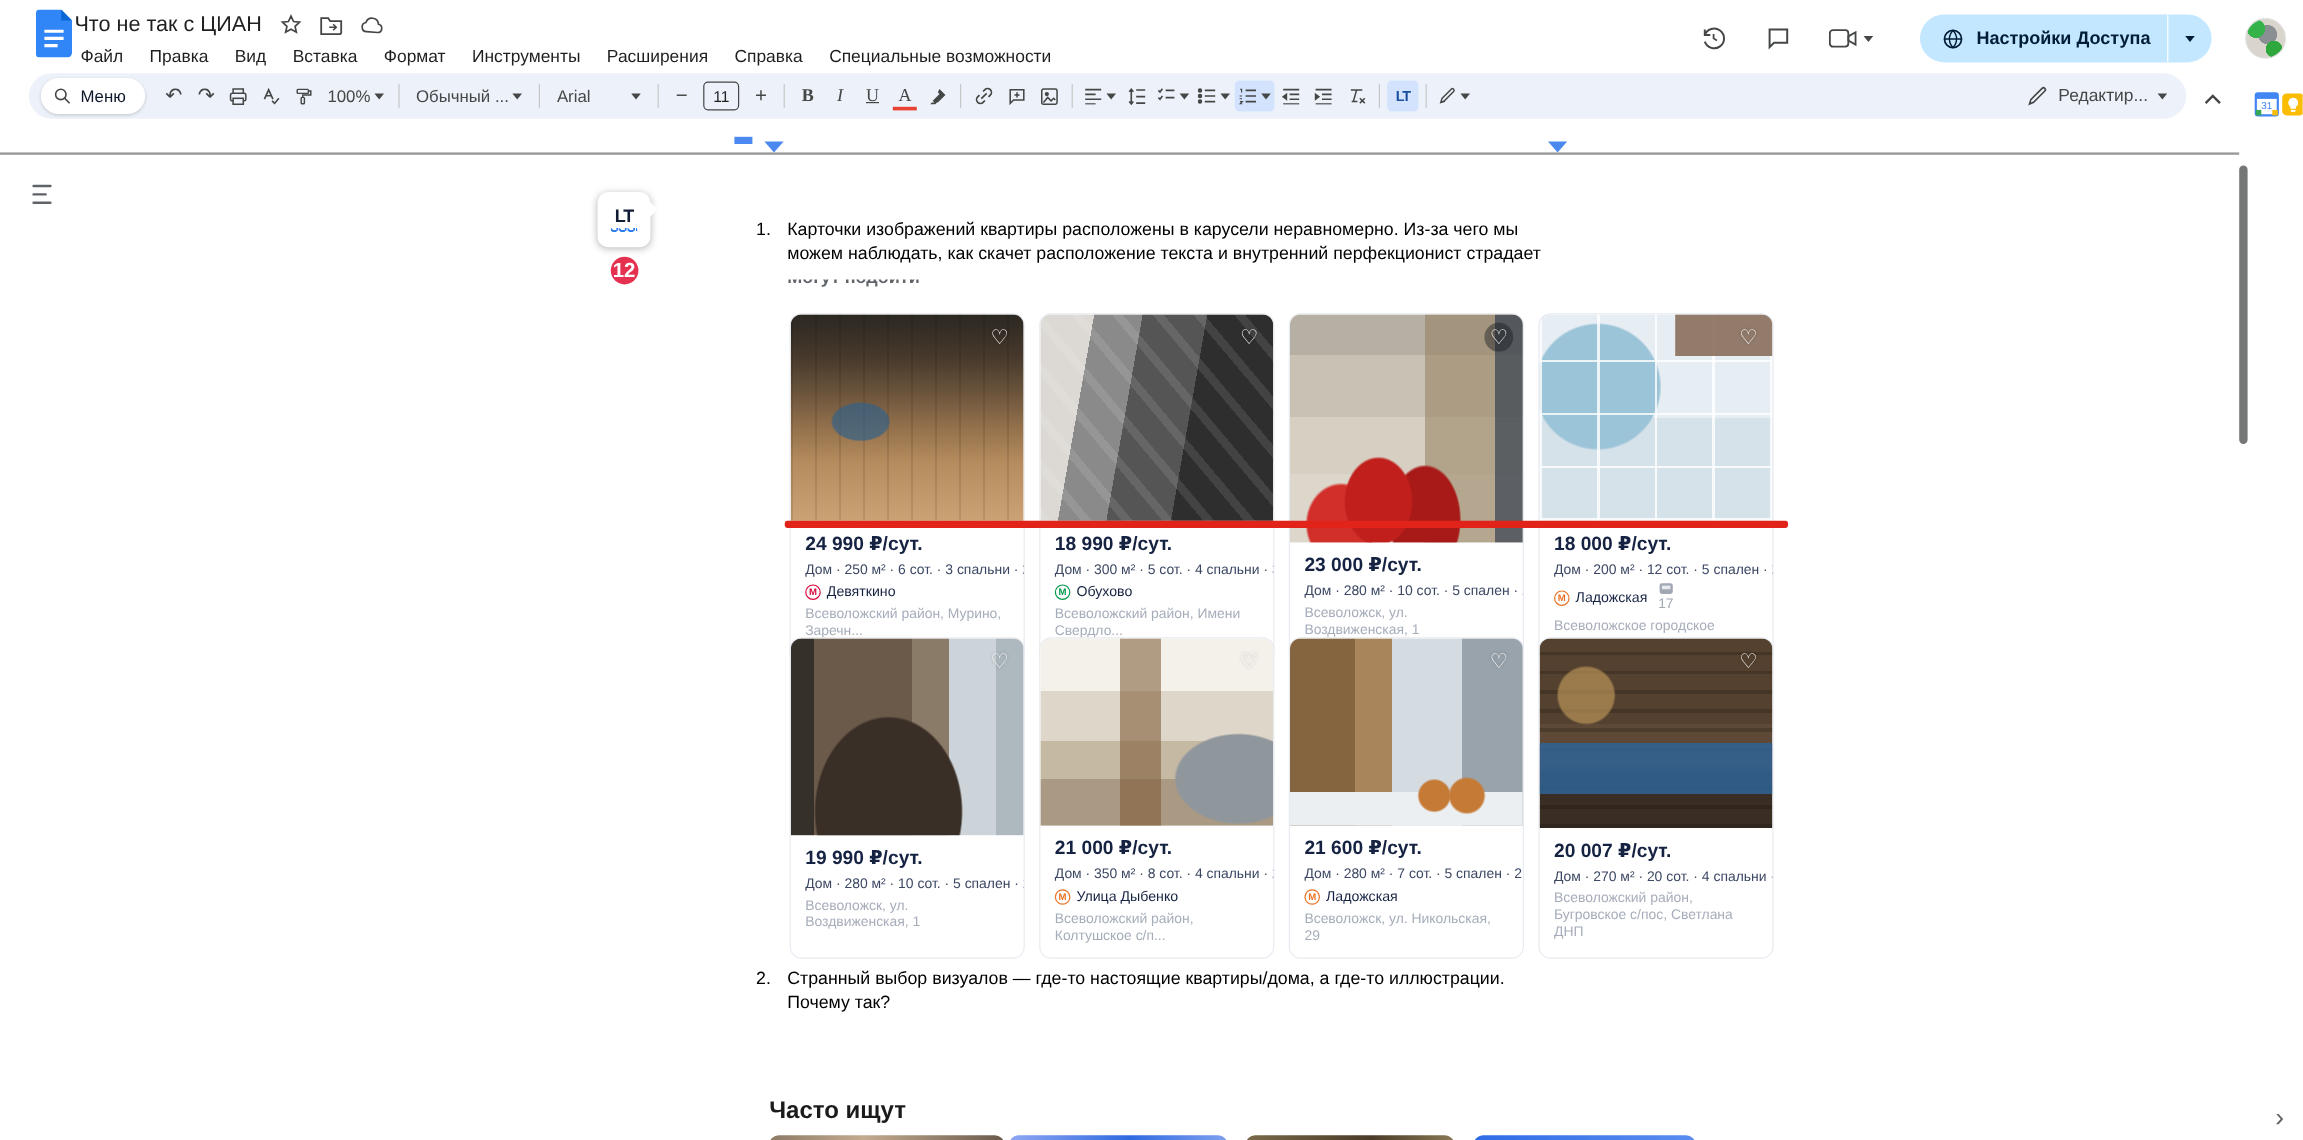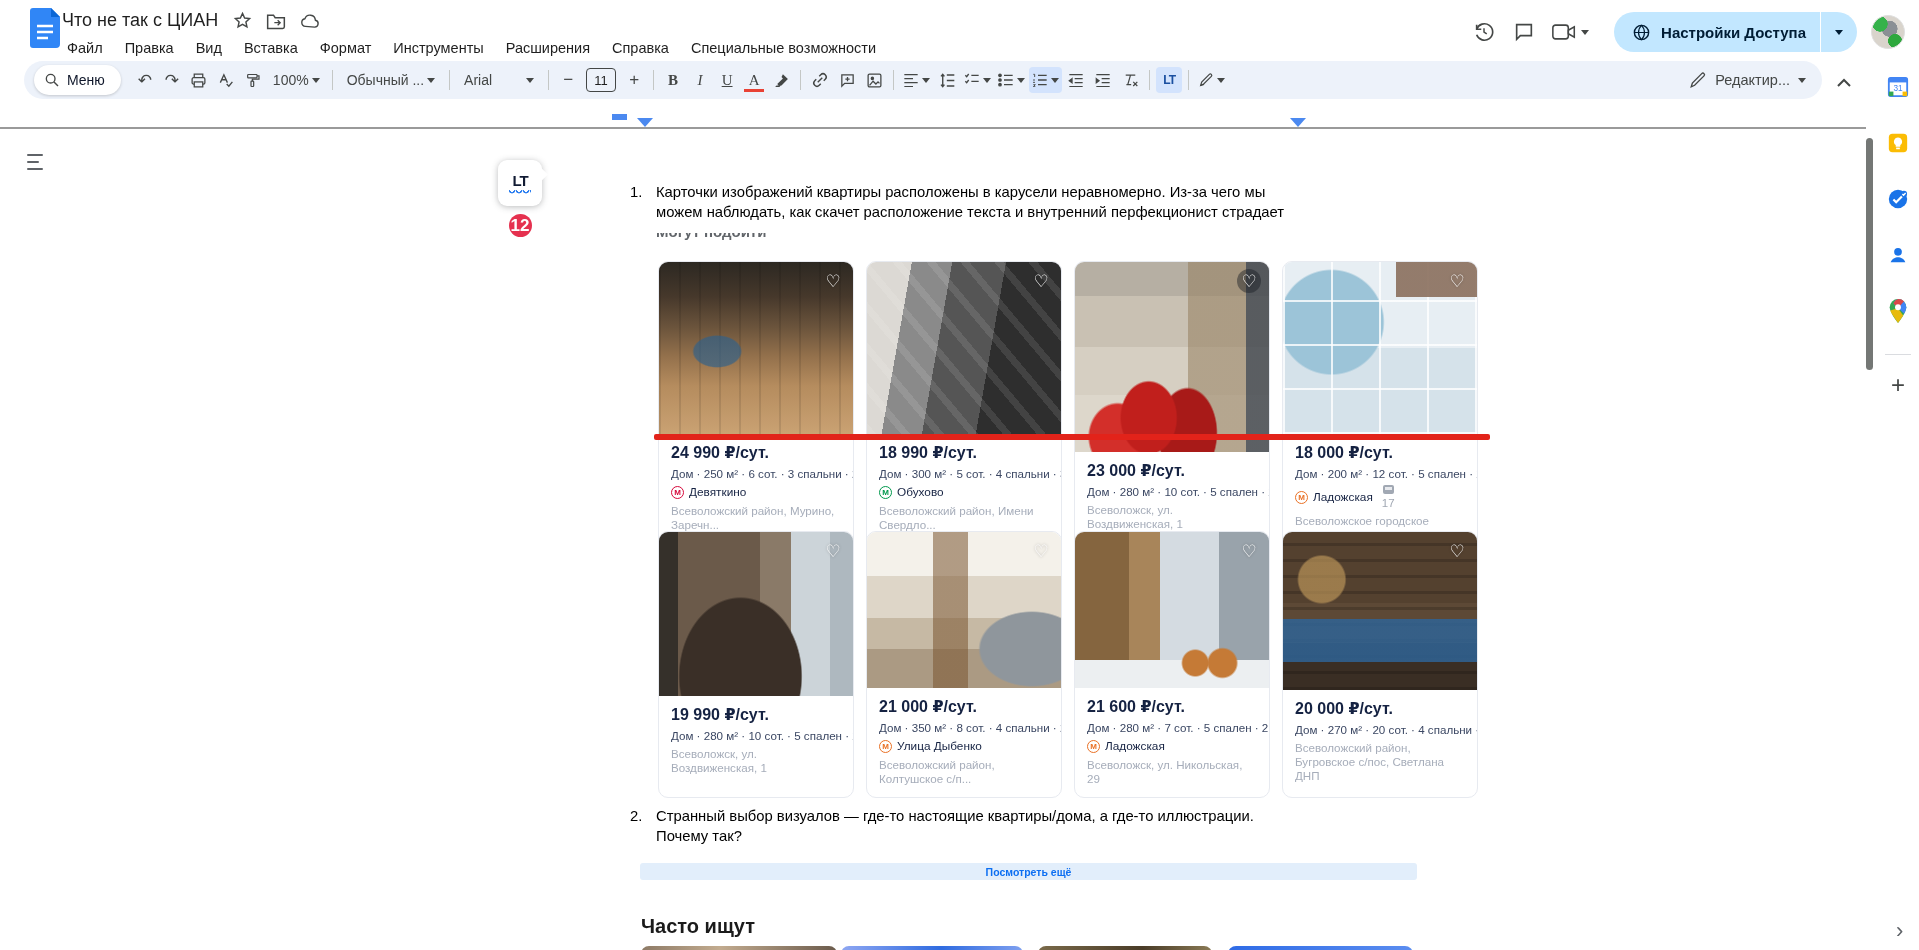--- a/index.html
+++ b/index.html
@@ -7,21 +7,21 @@
     font-family:"Liberation Sans","DejaVu Sans",sans-serif; }
   .page { position:relative; width:1919px; height:950px; overflow:hidden; background:#fff; }
 
   
   .docs-icon { position:absolute; left:30px; top:8px; width:30px; height:40px; cursor:pointer; }
   .title-row { position:absolute; left:62px; top:10px; display:flex; align-items:center; gap:14px; }
   .doc-title { font-size:18px; color:#1f1f1f; }
   .hdr-ico { width:20px; height:20px; display:flex; align-items:center; justify-content:center; color:#444746; }
   .menubar { position:absolute; left:58px; top:38px; display:flex; gap:4px; }
   .menu-item { font-size:14.5px; color:#1f1f1f; padding:2px 9px; border-radius:4px; cursor:pointer; }
-  .hdr-right { position:absolute; right:10px; top:12px; display:flex; align-items:center; }
+  .hdr-right { position:absolute; right:10px; top:12px; display:flex; align-items:center;gap:14px; }
   .hdr-right .icobtn { width:40px; height:40px; display:flex; align-items:center; justify-content:center; border-radius:50%; }
   .share-pill { height:40px; background:var(--share-bg,#c2e7ff); border-radius:20px; display:flex; align-items:center;
       margin:0 14px 0 18px; overflow:hidden; }
   .share-main { display:flex; align-items:center; gap:10px; padding:0 14px 0 18px; height:100%; }
   .share-label { font-size:15px; font-weight:bold; color:#001d35; }
   .share-div { width:1px; height:40px; background:#fff; }
   .share-caret { padding:0 14px; height:100%; display:flex; align-items:center; }
   .avatar { width:34px; height:34px; border-radius:50%; margin-right:4px;
       background: radial-gradient(circle at 25% 25%, #35b24a 0 22%, transparent 23%),
                   radial-gradient(circle at 72% 78%, #2ea83d 0 20%, transparent 21%),
@@ -148,21 +148,21 @@
   .often { position:absolute; left:641px; top:915px; font-size:20px; font-weight:bold; color:#1b1b1b; }
   .tiles { position:absolute; left:641px; top:946px; display:flex; }
   .tile { height:12px; border-radius:8px 8px 0 0; }
   .tile1 { width:196px; background:linear-gradient(90deg,#8d7a66,#c2ab8f 40%,#6b5b4c); margin-right:4px; }
   .tile2 { width:182px; background:linear-gradient(90deg,#8fa7f2,#2f6be0 55%,#7fa0ef); margin-right:15px; }
   .tile3 { width:174px; background:linear-gradient(90deg,#7a6a4a,#4a3c28 60%,#8a7a55); margin-right:16px; }
   .tile4 { width:185px; background:linear-gradient(90deg,#2e6be6,#5b8df0); }
 
   
   .scroll-thumb { position:absolute; left:1866px; top:138px; width:7px; height:232px; background:#747775; border-radius:4px; cursor:pointer; }
-  .side-icons { position:absolute; left:1878px; top:70px; width:40px; display:flex; flex-direction:column; align-items:center; }
+  .side-icons { position:absolute; left:1878px; top:70px; width:40px; display:flex; align-items:center; }
   .side-btn { width:34px; height:34px; display:flex; align-items:center; justify-content:center; border-radius:50%;
       cursor:pointer; margin-bottom:22px; }
   .side-div { width:26px; height:1px; background:#dadce0; margin:4px 0 16px; }
   .side-plus { font-size:24px; color:#444746; cursor:pointer; }
   .panel-chevron { position:absolute; left:1896px; top:918px; font-size:22px; color:#5f6368; cursor:pointer; }
 
   svg { display:block; }
 </style>
 </head>
 <body>
@@ -544,40 +544,37 @@
       </div>
       <div class="c-addr">Всеволожск, ул. Никольская, 29</div>
     </div>
   </article>
 
   <article class="card">
     <div class="card-img img-r2c4">
       <span class="heart">♡</span>
     </div>
     <div class="card-body">
-      <div class="c-price">20 000 ₽/сут.</div>
+      <div class="c-price">20 007 ₽/сут.</div>
       <div class="c-details">Дом · 270 м² · 20 сот. · 4 спальни · 2 э...</div>
 
       <div class="c-addr">Всеволожский район, Бугровское с/пос, Светлана ДНП</div>
     </div>
   </article>
 </div>
   <div class="red-line"></div>
 
   <div class="doc-item" style="left:630px; top:806px; width:700px">
     <span class="doc-num">2.</span>
     <span>
       <span>Странный выбор </span><span class="wavy">визуалов</span><span> — где-то настоящие квартиры/дома, а где-то иллюстрации.</span><br>
       <span>Почему так?</span>
     </span>
   </div>
 
-  <div class="see-more">
-    <span>Посмотреть ещё</span>
-  </div>
   <div class="often">Часто ищут</div>
   <div class="tiles">
     <div class="tile tile1"></div>
     <div class="tile tile2"></div>
     <div class="tile tile3"></div>
     <div class="tile tile4"></div>
   </div>
 
   <div class="scroll-thumb"></div>
 

